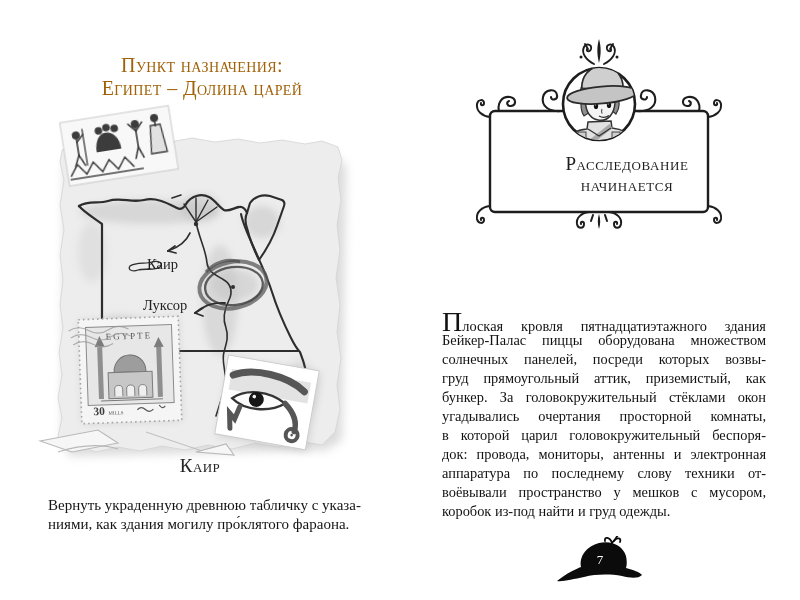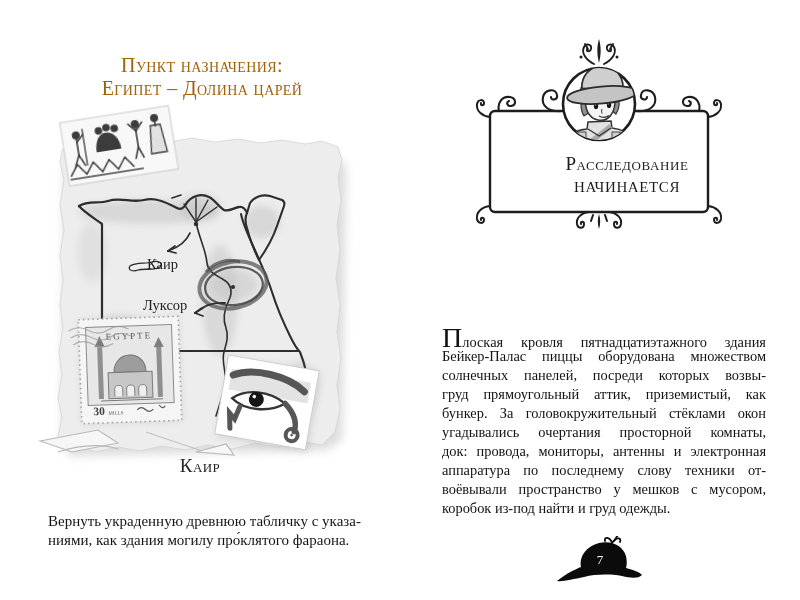--- a/index.html
+++ b/index.html
@@ -7,27 +7,27 @@
     width:800px;height:600px;background:#ffffff;position:relative;overflow:hidden;
     font-family:"Liberation Serif","DejaVu Serif",serif;color:#1c1c1c;
   }
   .abs{position:absolute;}
   .sc{font-variant:small-caps;}
   
   .lp-title{left:30px;top:54px;width:344px;text-align:center;
     font-size:20px;line-height:23px;letter-spacing:.4px;color:#a16207;}
   .goal-head{left:30px;top:455px;width:340px;text-align:center;
     font-size:19px;letter-spacing:.4px;color:#242424;}
-  .goal-text{left:48px;top:512px;width:294px;text-align:center;
+  .goal-text{left:48px;top:496px;width:294px;text-align:center;
     font-size:15px;line-height:18.5px;color:#151515;white-space:nowrap;}
   
   .chapter-title{left:490px;top:153px;width:218px;text-align:center;
     font-size:19px;line-height:21px;letter-spacing:.6px;color:#1d1d1d;padding-left:28px;}
-  .chapter-title .l2{font-size:22px;}
-  .body-block{left:442px;top:312px;width:324px;font-size:14.4px;color:#121212;margin-top:16px;}
+  .chapter-title .l2{font-size:19px;}
+  .body-block{left:442px;top:312px;width:324px;font-size:14.4px;color:#121212;}
   .bline{height:19px;line-height:19px;text-align:justify;text-align-last:justify;white-space:nowrap;}
   .bline.last{text-align-last:left;}
   .dropcap{font-size:28px;line-height:19px;}
   svg{position:absolute;display:block;}
   svg text{font-family:"Liberation Serif","DejaVu Serif",serif;}
 </style>
 </head>
 <body>
 
 <div class="abs lp-title sc">
@@ -272,20 +272,21 @@
   <div class="l2">начинается</div>
 </div>
 
 <div class="abs body-block">
   <div class="bline"><span class="dropcap">П</span><span>лоская кровля пятнадцатиэтажного здания</span></div>
   <div class="bline">Бейкер-Палас пиццы оборудована множеством</div>
   <div class="bline">солнечных панелей, посреди которых возвы-</div>
   <div class="bline">груд прямоугольный аттик, приземистый, как</div>
   <div class="bline">бункер. За головокружительный стёклами окон</div>
   <div class="bline">угадывались очертания просторной комнаты,</div>
+  <div class="bline">в которой царил головокружительный беспоря-</div>
   <div class="bline">док: провода, мониторы, антенны и электронная</div>
   <div class="bline">аппаратура по последнему слову техники от-</div>
   <div class="bline">воёвывали пространство у мешков с мусором,</div>
   <div class="bline last">коробок из-под найти и груд одежды.</div>
 </div>
 
 <svg class="abs" style="left:548px;top:536px;width:105px;height:56px" viewBox="548 536 105 56">
   <path d="M557,581 C567,573 576,569 581,567 C579,556 587,546 599,543 C612,540 623,546 626,556 C627,561 627,565 626,568 C633,570 640,572 642,575 C638,579 630,578 622,576 C610,574 596,574 584,577 C573,579 563,582 557,581 Z" fill="#0b0b0b"></path>
   <g fill="none" stroke="#0b0b0b" stroke-width="1.8" stroke-linecap="round">
     <path d="M612,543 C616,537 622,537 620,542"></path>

